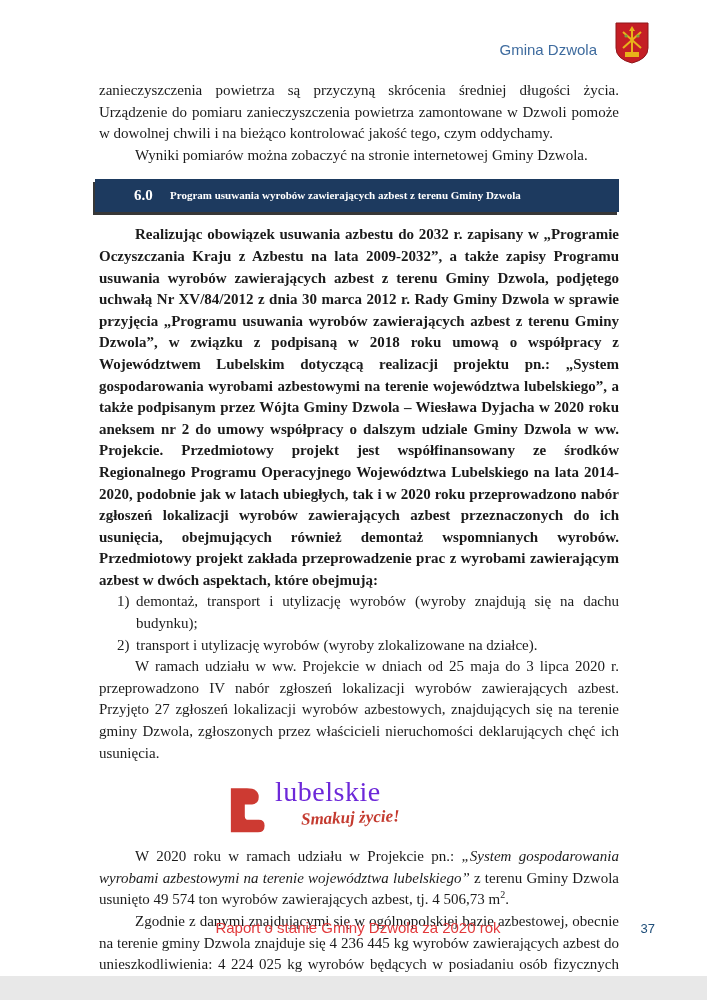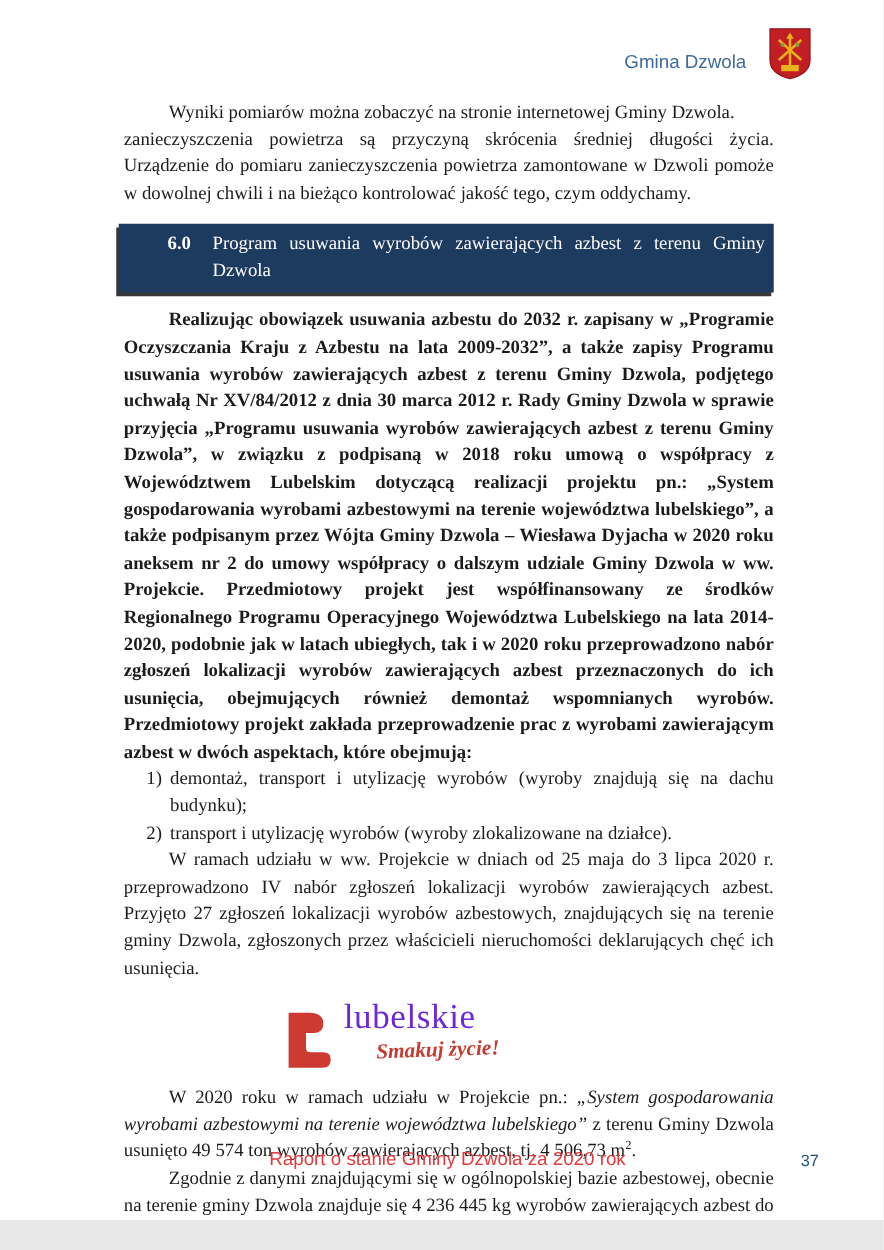--- a/index.html
+++ b/index.html
@@ -16,21 +16,21 @@
   
   .content { position:absolute; left:99px; top:80px; width:520px; }
   p.body { font-size:15px; line-height:21.6px; text-align:justify; }
   p.indent { text-indent:36px; }
   
   .secbar {
     margin:13px 0 0 -4px; width:524px; background:#1d3a5f; color:#ffffff;
     display:flex; padding:5px 0 6px 0; box-shadow:-2px 3px 0 rgba(20,20,20,0.85);
   }
   .sec-num { font-weight:bold; font-size:15px; line-height:22px; margin-left:39px; width:36px; flex:none; }
-  .sec-title { flex:1; font-weight:normal; font-size:15px; line-height:22px; text-align:justify; padding-right:7px; }
+  .sec-title { flex:1; font-weight:bold; font-size:11px; line-height:22px; text-align:justify; padding-right:7px; }
   .after-bar { margin-top:12px;font-weight:bold; }
   
   .num-list { margin:0 0 0 18px; }
   .li { display:flex; font-size:15px; line-height:21.6px; }
   .li .marker { width:19px; flex:none; }
   .li .li-text { flex:1; text-align:justify; }
   .gap-sm { margin-top:0px; }
   
   .logos { display:flex; align-items:center; margin:14px 0 6px 64px; }
   .logo-bez { display:flex; align-items:center; }
@@ -72,22 +72,22 @@
         <path d="M17 4 L14 9 H20 Z" fill="#e8b31a"></path>
         <rect x="10" y="30" width="14" height="5" fill="#e8b31a"></rect>
         <circle cx="11" cy="14" r="1.6" fill="#7ba23f"></circle>
         <circle cx="23" cy="14" r="1.6" fill="#7ba23f"></circle>
       </svg>
     </span>
   </div>
 
   <div class="content">
 
+    <p class="body">zanieczyszczenia powietrza są przyczyną skrócenia średniej długości życia. Urządzenie do pomiaru zanieczyszczenia powietrza zamontowane w Dzwoli pomoże w dowolnej chwili i na bieżąco kontrolować jakość tego, czym oddychamy.</p>
     <p class="body indent">Wyniki pomiarów można zobaczyć na stronie internetowej Gminy Dzwola.</p>
-    <p class="body">zanieczyszczenia powietrza są przyczyną skrócenia średniej długości życia. Urządzenie do pomiaru zanieczyszczenia powietrza zamontowane w Dzwoli pomoże w dowolnej chwili i na bieżąco kontrolować jakość tego, czym oddychamy.</p>
 
     <div class="secbar">
       <span class="sec-num">6.0</span>
       <span class="sec-title">Program usuwania wyrobów zawierających azbest z terenu Gminy Dzwola</span>
     </div>
 
     <p class="body indent after-bar">Realizując obowiązek usuwania azbestu do 2032 r. zapisany w „Programie Oczyszczania Kraju z Azbestu na lata 2009-2032”, a także zapisy Programu usuwania wyrobów zawierających azbest z terenu Gminy Dzwola, podjętego uchwałą Nr XV/84/2012 z dnia 30 marca 2012 r. Rady Gminy Dzwola w sprawie przyjęcia „Programu usuwania wyrobów zawierających azbest z terenu Gminy Dzwola”, w związku z podpisaną w 2018 roku umową o współpracy z Województwem Lubelskim dotyczącą realizacji projektu pn.: „System gospodarowania wyrobami azbestowymi na terenie województwa lubelskiego”, a także podpisanym przez Wójta Gminy Dzwola – Wiesława Dyjacha w 2020 roku aneksem nr 2 do umowy współpracy o dalszym udziale Gminy Dzwola w ww. Projekcie. Przedmiotowy projekt jest współfinansowany ze środków Regionalnego Programu Operacyjnego Województwa Lubelskiego na lata 2014-2020, podobnie jak w latach ubiegłych, tak i w 2020 roku przeprowadzono nabór zgłoszeń lokalizacji wyrobów zawierających azbest przeznaczonych do ich usunięcia, obejmujących również demontaż wspomnianych wyrobów. Przedmiotowy projekt zakłada przeprowadzenie prac z wyrobami zawierającym azbest w dwóch aspektach, które obejmują:</p>
 
     <div class="num-list">
       <div class="li">

